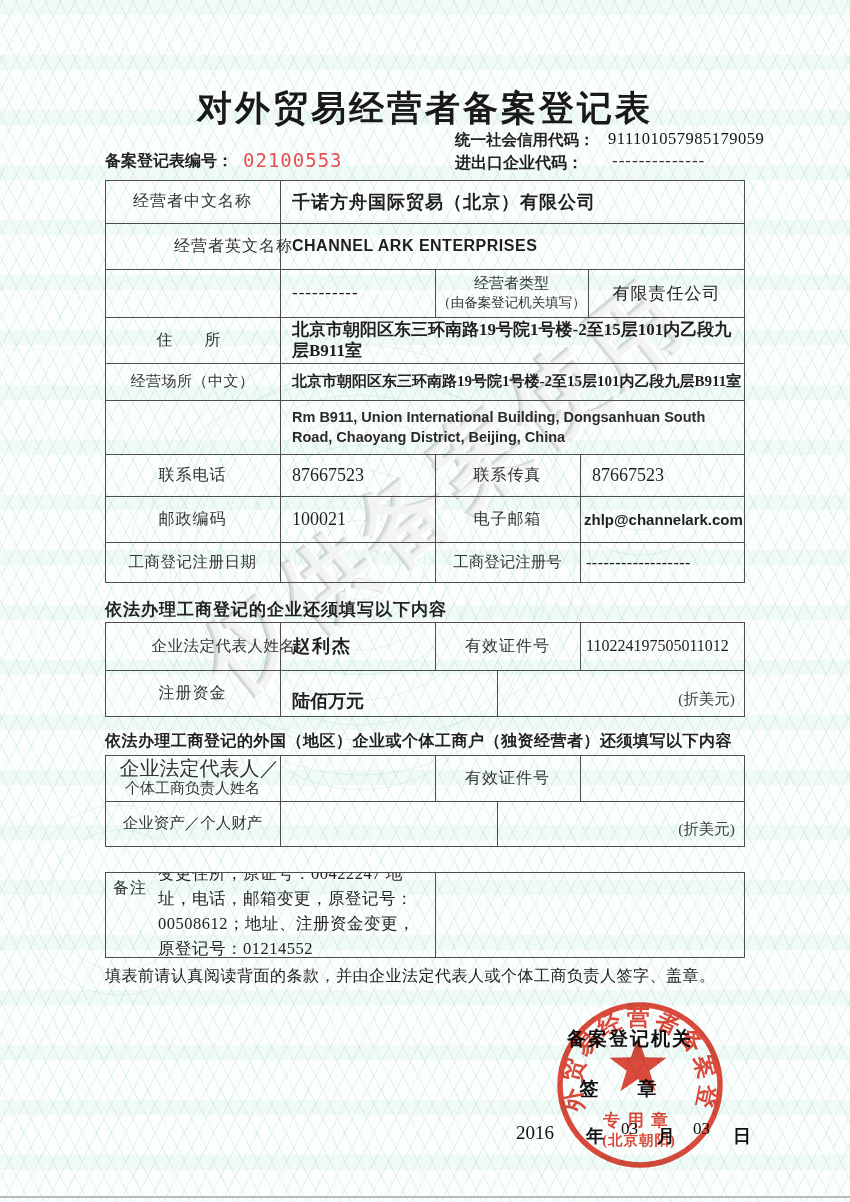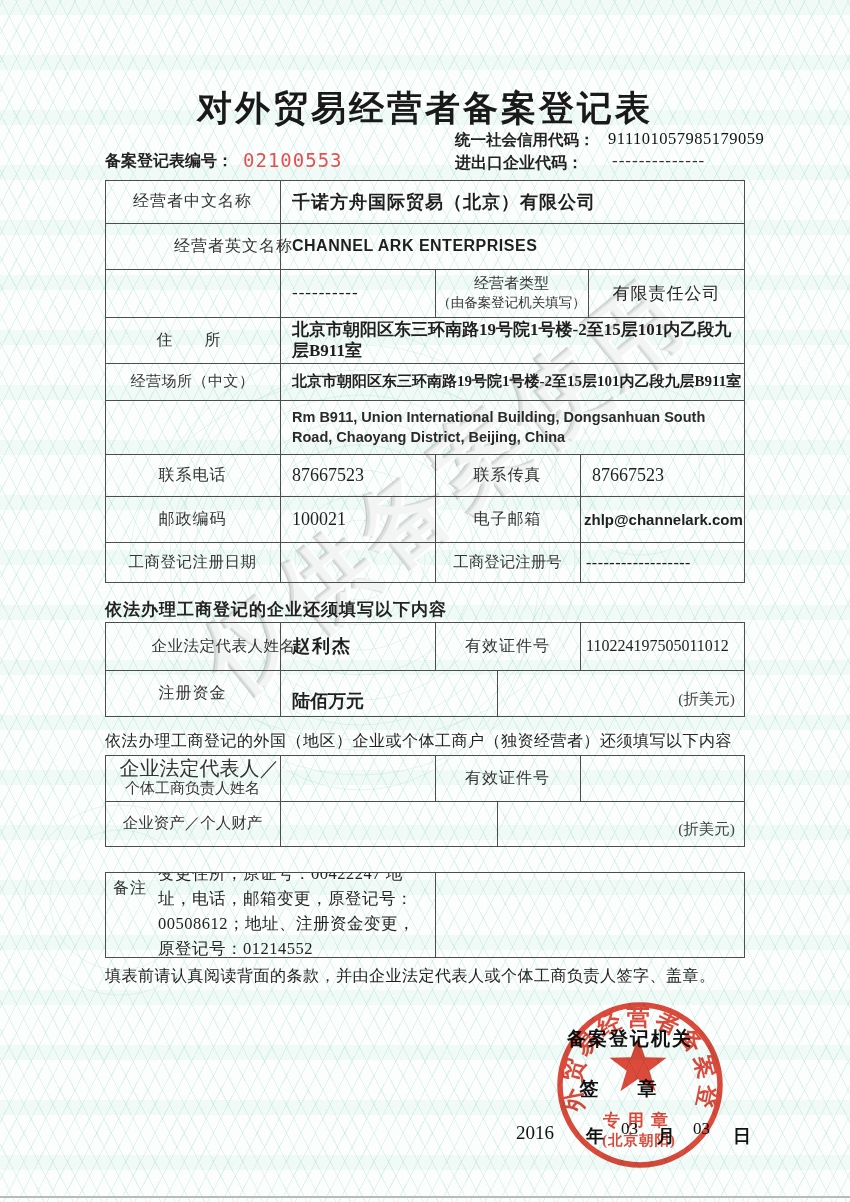--- a/index.html
+++ b/index.html
@@ -128,21 +128,21 @@
 
   <div class="cell layer3" style="left:96px;top:622px;width:175px;height:48px;font-size:15.5px;letter-spacing:.5px;margin-left:40px;">企业法定代表人姓名</div>
   <div class="val layer3" style="left:280px;top:622px;width:155px;height:48px;font-size:18px;font-weight:600;letter-spacing:2px;">赵利杰</div>
   <div class="cell lbl layer3" style="left:435px;top:622px;width:145px;height:48px;">有效证件号</div>
   <div class="val layer3" style="left:580px;top:622px;width:165px;height:48px;font-size:16px;padding-left:6px;">110224197505011012</div>
 
   <div class="cell lbl layer3" style="left:105px;top:670px;width:175px;height:46px;">注册资金</div>
   <div class="val layer3" style="left:280px;top:670px;width:217px;height:46px;font-size:18px;font-weight:700;align-items:flex-start;padding-top:19px;">陆佰万元</div>
   <div class="cell layer3" style="left:497px;top:670px;width:248px;height:46px;justify-content:flex-end;align-items:flex-end;padding:0 10px 6px 0;box-sizing:border-box;font-size:15.5px;color:#444;">(折美元)</div>
 
-  <div class="abs layer3" style="left:105px;top:731px;font-size:16px;font-weight:400;letter-spacing:.5px;color:#222;white-space:nowrap;">依法办理工商登记的外国（地区）企业或个体工商户（独资经营者）还须填写以下内容</div>
+  <div class="abs layer3" style="left:105px;top:731px;font-size:16px;font-weight:700;letter-spacing:.5px;color:#222;white-space:nowrap;">依法办理工商登记的外国（地区）企业或个体工商户（独资经营者）还须填写以下内容</div>
 
   <div class="box layer3" style="left:105px;top:755px;width:640px;height:92px;"></div>
   <div class="hl layer3" style="left:106px;top:801px;width:638px;"></div>
   <div class="vl layer3" style="left:280px;top:756px;height:90px;"></div>
   <div class="vl layer3" style="left:435px;top:756px;height:45px;"></div>
   <div class="vl layer3" style="left:580px;top:756px;height:45px;"></div>
   <div class="vl layer3" style="left:497px;top:801px;height:45px;"></div>
 
   <div class="cell layer3" style="left:105px;top:755px;width:175px;height:46px;flex-direction:column;line-height:20px;">
     <div style="font-size:20px;margin-left:14px;">企业法定代表人／</div>

